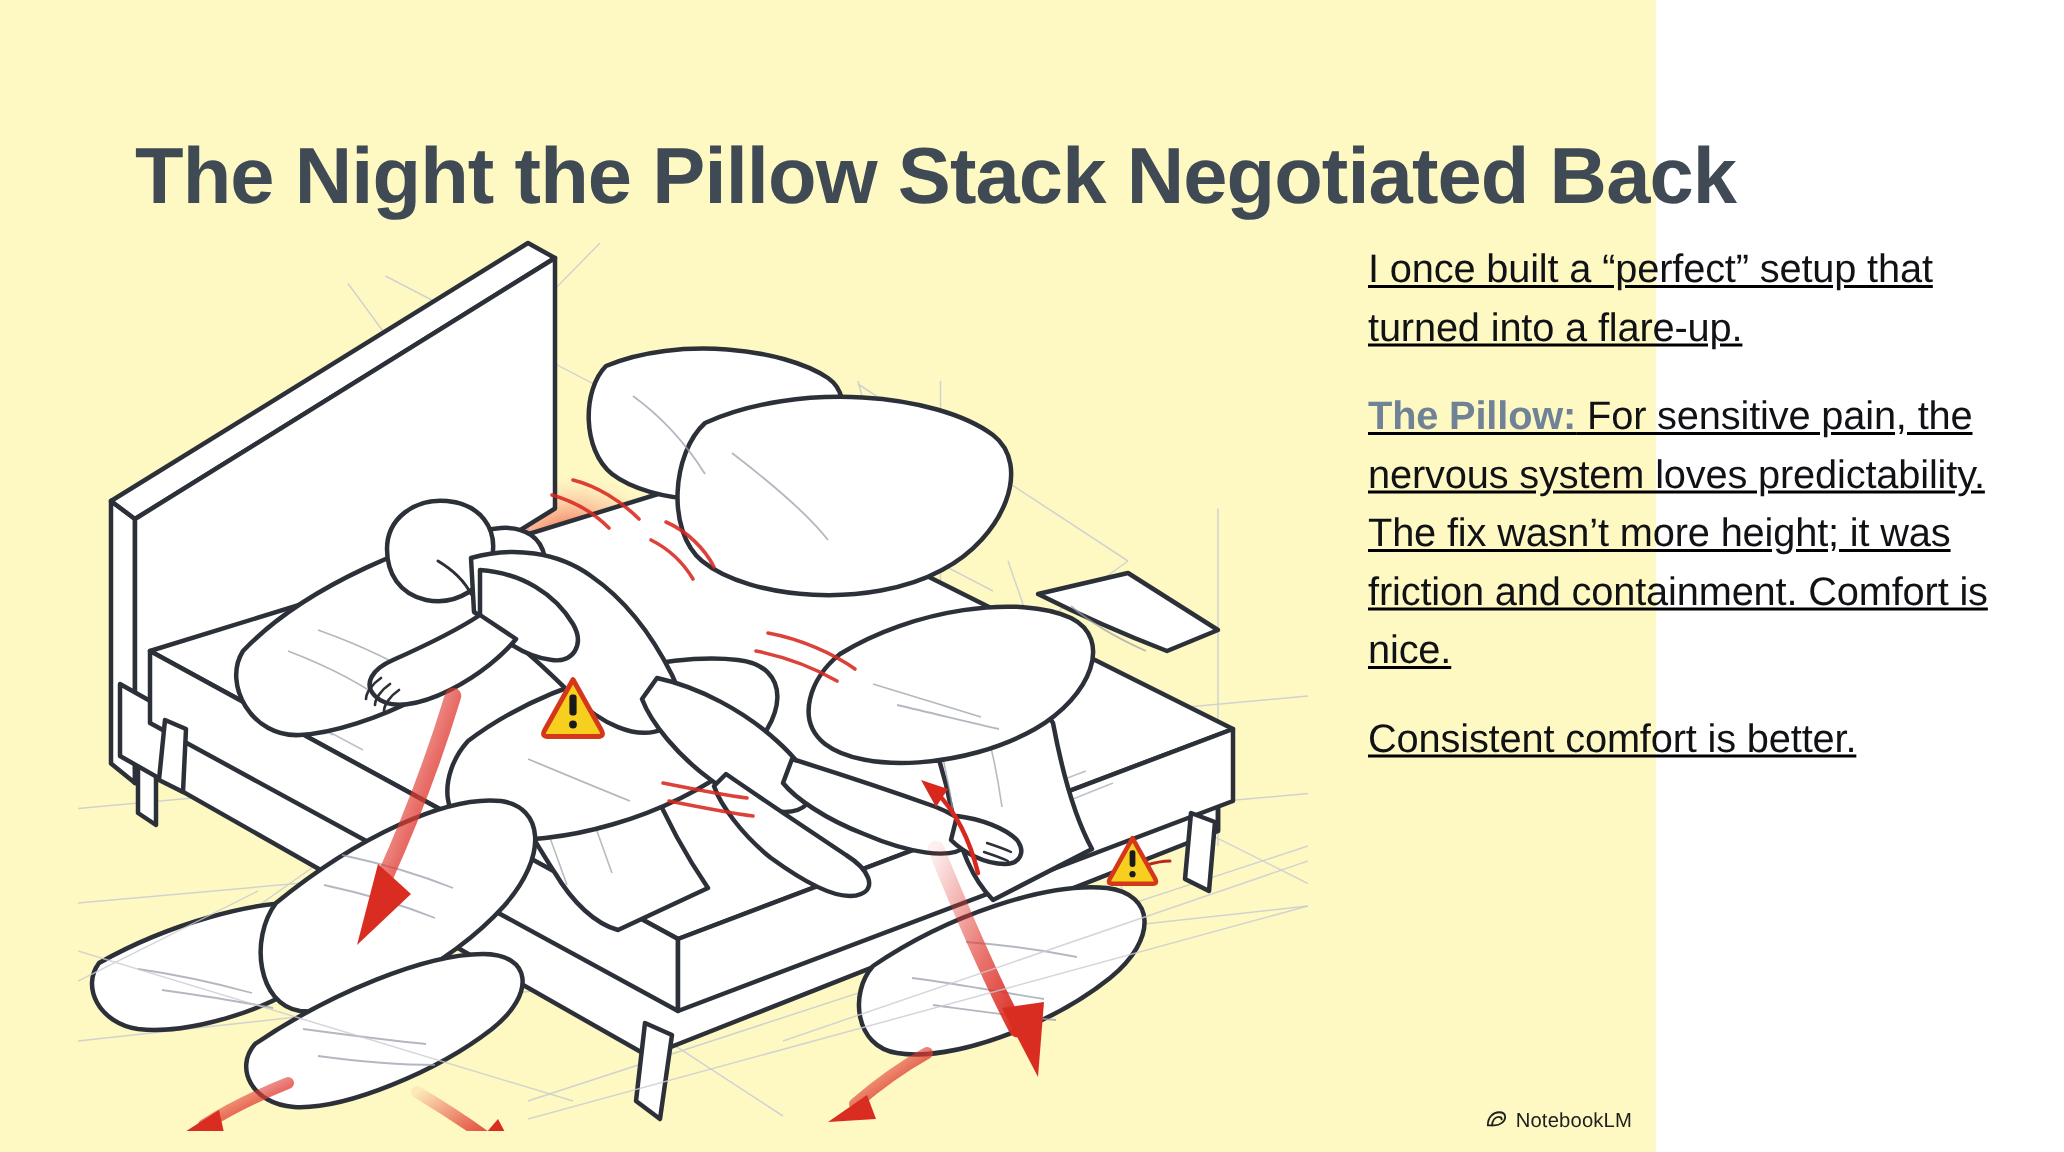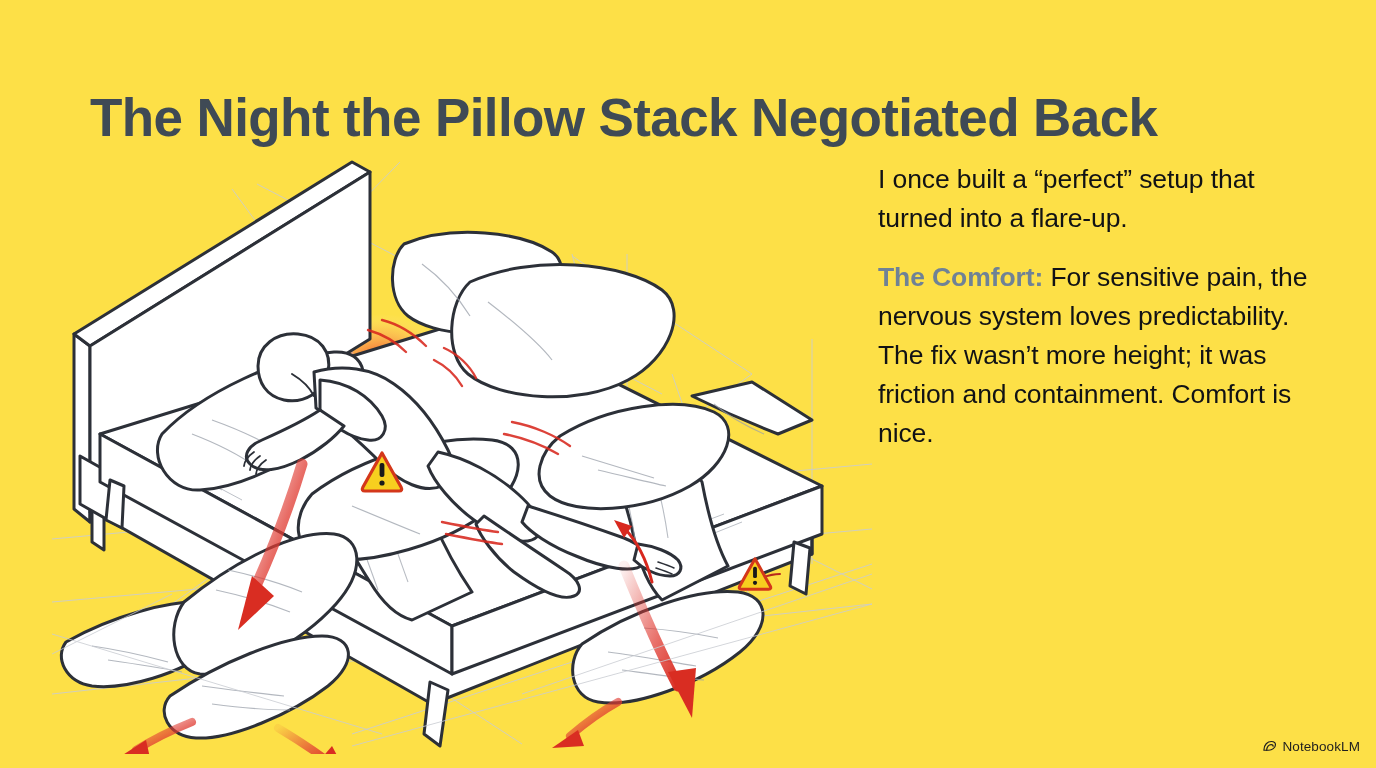--- a/index.html
+++ b/index.html
@@ -10,23 +10,23 @@
   }
   body {
     width: 1376px;
     height: 768px;
     overflow: hidden;
     font-family: "Liberation Sans", "DejaVu Sans", sans-serif;
     -webkit-font-smoothing: antialiased;
   }
   .slide {
     position: relative;
-    width: 1376px;
+    width: 1104px;
     height: 768px;
-    background: #fde047;
+    background: #fef9c3;
     box-sizing: border-box;
   }
 
   
   .title {
     position: absolute;
     left: 90px;
     top: 52px;
     width: 1210px;
     font-size: 53px;
@@ -47,23 +47,24 @@
   }
   .illustration svg {
     display: block;
     width: 100%;
     height: 100%;
   }
 
   
   .text-column {
     position: absolute;
-    left: 878px;
+    left: 912px;
     top: 160px;
     width: 432px;
+    text-decoration: underline;
   }
   .para {
     font-size: 26.5px;
     line-height: 39px;
     color: #111215;
     margin: 0 0 20px 0;
     letter-spacing: -0.1px;
   }
   .para:last-child { margin-bottom: 0; }
   .lesson-label {
@@ -345,22 +346,23 @@
         <path d="M470 560 L820 440"></path>
         <path d="M120 460 L0 520"></path>
       </g>
     </svg>
   </div>
 
   <div class="text-column">
     <p class="para">I once built a “perfect” setup that turned into a flare-up.</p>
 
 
-    <p class="para"><span class="lesson-label">The Comfort:</span><span> For sensitive pain, the nervous system loves predictability. The fix wasn’t more height; it was friction and containment. Comfort is nice.</span></p>
-
+    <p class="para"><span class="lesson-label">The Pillow:</span><span> For sensitive pain, the nervous system loves predictability. The fix wasn’t more height; it was friction and containment. Comfort is nice.</span></p>
+
+    <p class="para">Consistent comfort is better.</p>
   </div>
 
   <div class="watermark">
     <span>
       <svg width="15" height="15" viewBox="0 0 24 24" aria-hidden="true">
         <path d="M3 18 C 3 9, 9 4, 15 4 C 19 4, 21.5 6, 21.5 9 C 21.5 14, 16 18, 10 18 Z" fill="none" stroke="#1f1f1f" stroke-width="1.9" stroke-linejoin="round"></path>
         <path d="M7.5 18 C 7.5 12.5, 11 9, 14.5 9 C 16.6 9, 17.8 10.1, 17.8 11.6" fill="none" stroke="#1f1f1f" stroke-width="1.9" stroke-linecap="round"></path>
       </svg>
     </span>
     <span>NotebookLM</span>

